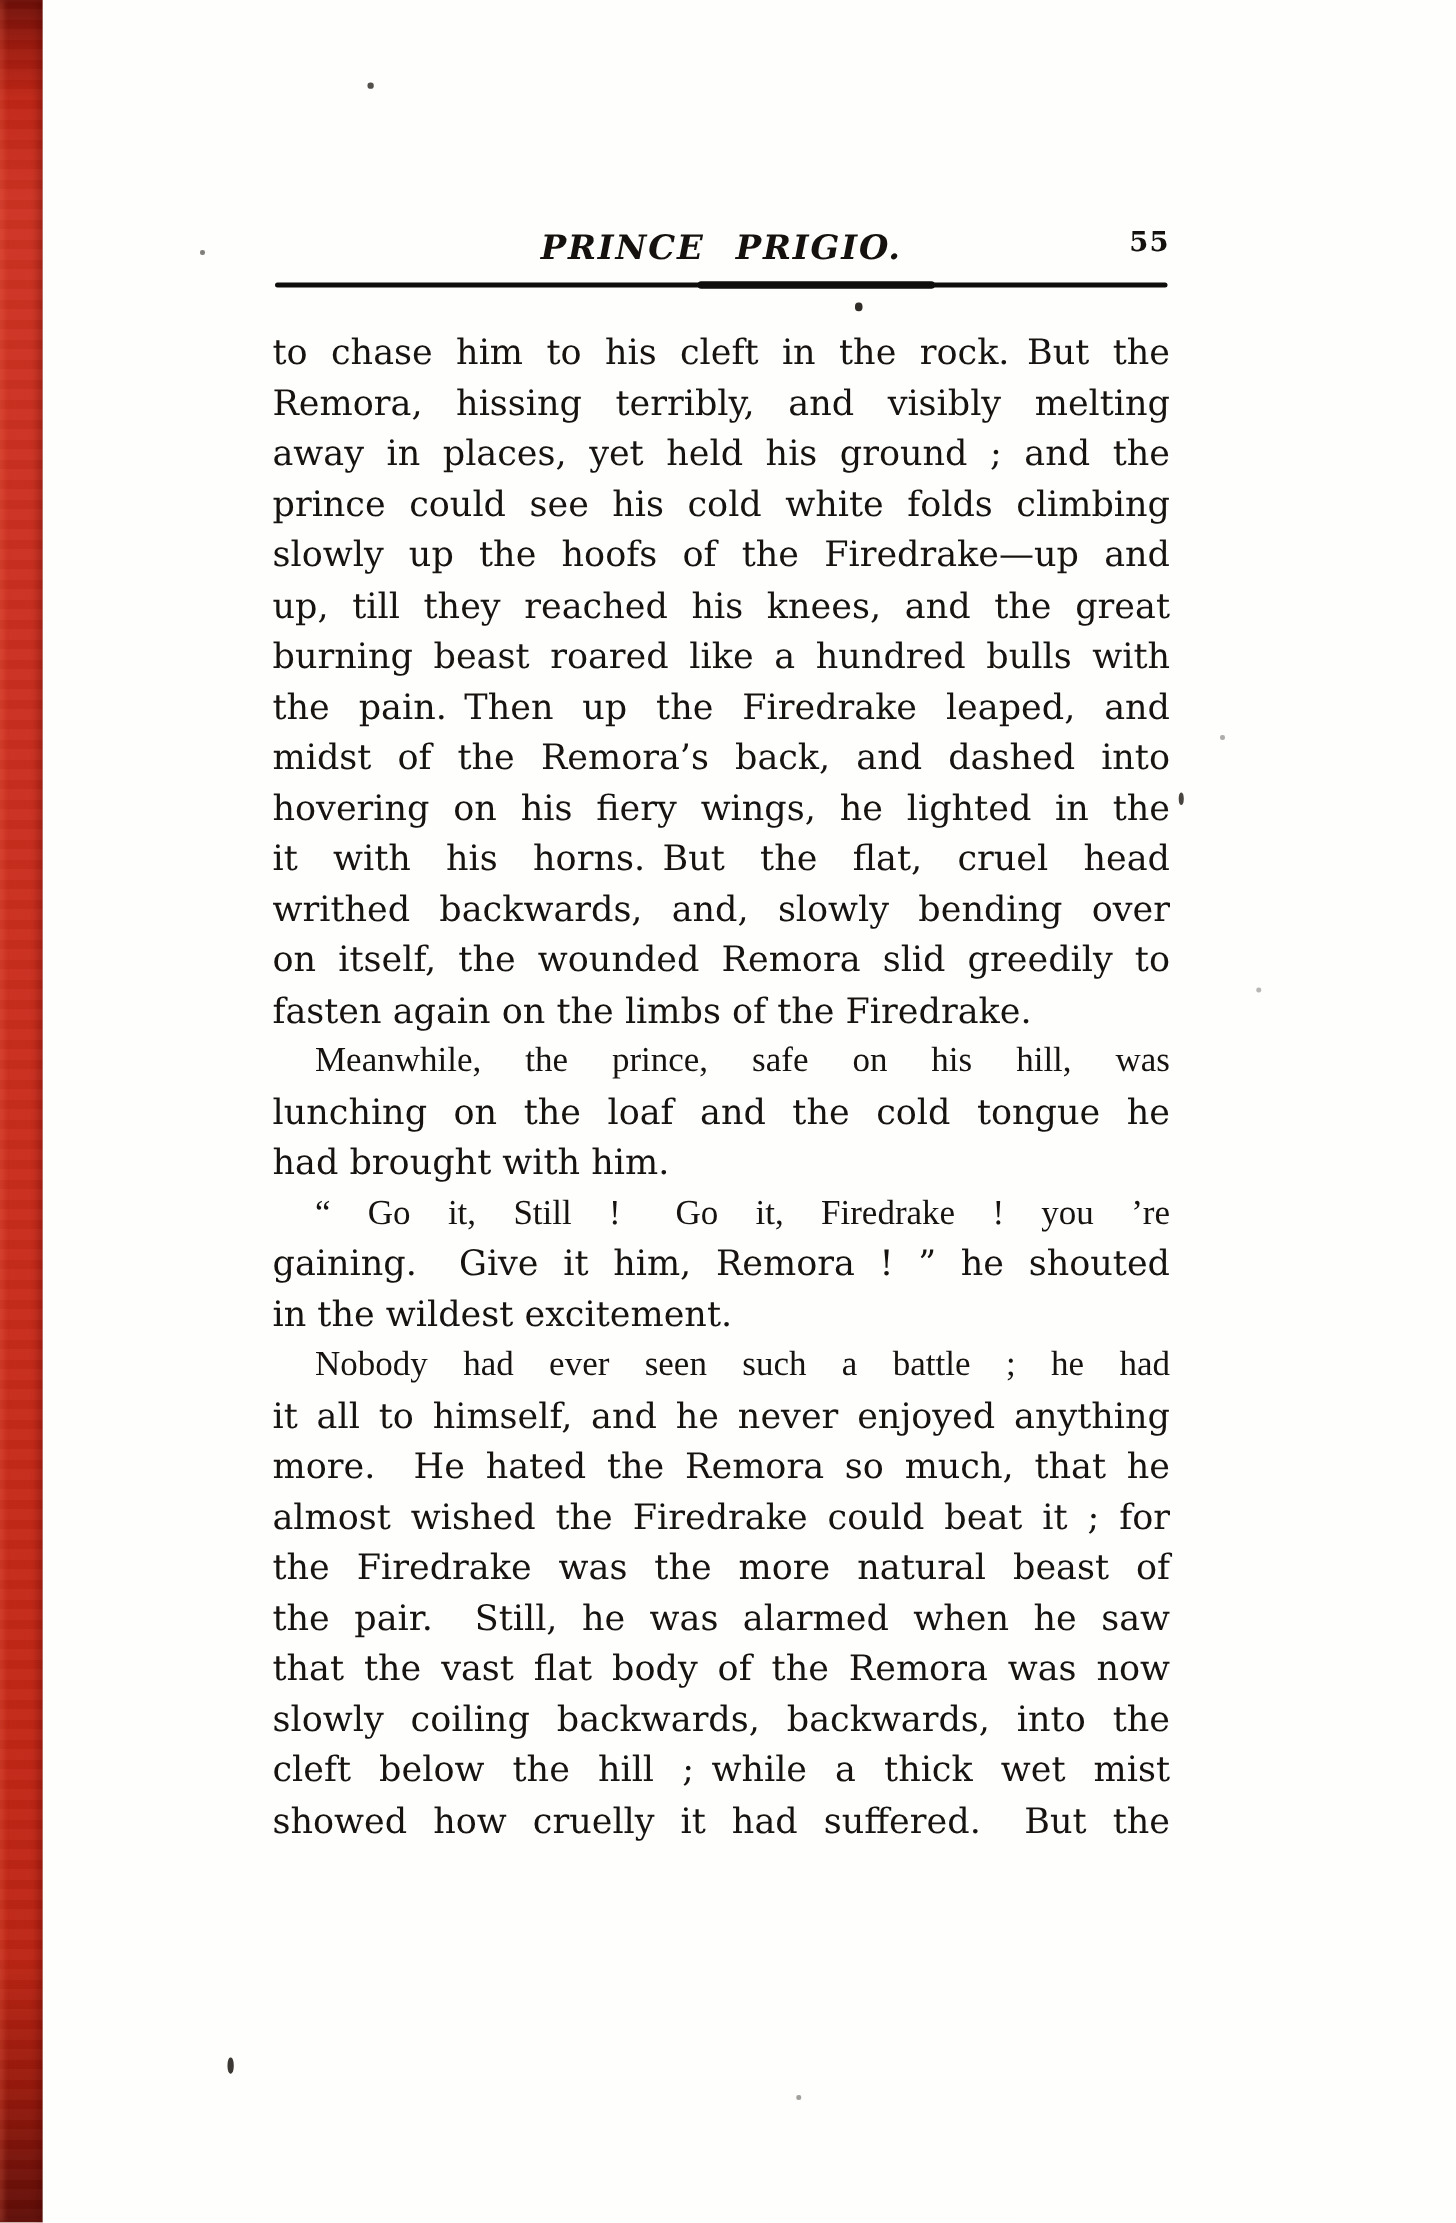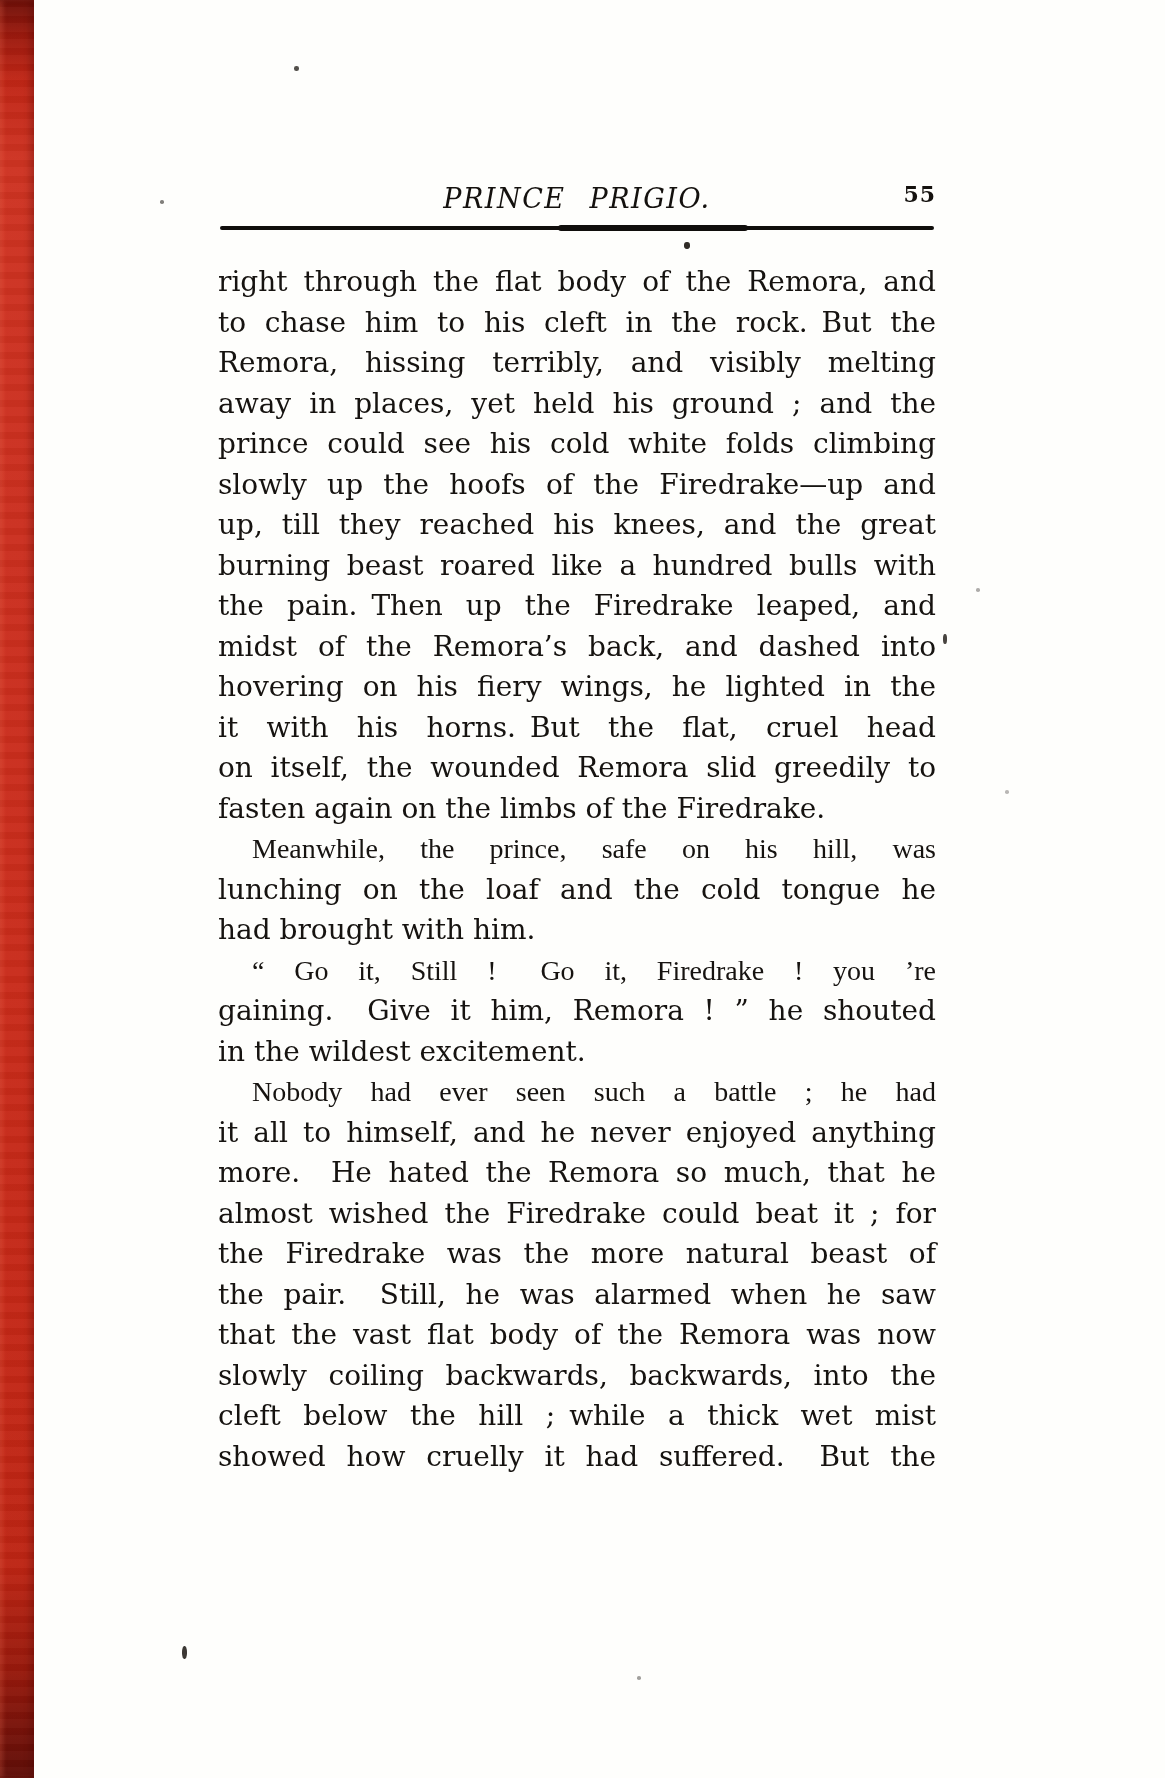--- a/index.html
+++ b/index.html
@@ -22,21 +22,21 @@
   .spine-texture{
     position:absolute;inset:0;
     background:repeating-linear-gradient(180deg,rgba(0,0,0,.06) 0 7px,rgba(255,255,255,.05) 7px 16px);
     opacity:.5;
   }
   .content{
     position:absolute;left:218px;width:718px;top:0;height:100%;
   }
   .header-title{
     position:absolute;top:183px;left:0;right:0;text-align:center;
-    font-style:italic;font-weight:400;font-size:27px;color:#14110e;
+    font-style:italic;font-weight:700;font-size:27px;color:#14110e;
     letter-spacing:1.5px;word-spacing:14px;white-space:nowrap;
   }
   .page-number{
     position:absolute;top:181px;right:0;font-size:22px;color:#14110e;
     font-weight:700;letter-spacing:1px;
   }
   .rule{
     position:absolute;top:226px;left:2px;width:714px;height:4px;background:#100e0c;
     border-radius:2px;
   }
@@ -69,32 +69,32 @@
   <div class="content" data-name="page-content-column">
 
     <div class="header-title" data-name="running-header-title">PRINCE PRIGIO.</div>
 
     <div class="page-number" data-name="page-number">55</div>
 
     <div class="rule" data-name="header-rule"></div>
     <div class="rule-blob" data-name="header-rule-thick-spot"></div>
 
     <div class="text-block" data-name="text-block">
-        <div class="line" data-name="text-line">right through the flat body of the Remora, and</div>
         <div class="line" data-name="text-line">to chase him to his cleft in the rock. But the</div>
         <div class="line" data-name="text-line">Remora, hissing terribly, and visibly melting</div>
         <div class="line" data-name="text-line">away in places, yet held his ground ; and the</div>
         <div class="line" data-name="text-line">prince could see his cold white folds climbing</div>
         <div class="line" data-name="text-line">slowly up the hoofs of the Firedrake—up and</div>
         <div class="line" data-name="text-line">up, till they reached his knees, and the great</div>
         <div class="line" data-name="text-line">burning beast roared like a hundred bulls with</div>
         <div class="line" data-name="text-line">the pain. Then up the Firedrake leaped, and</div>
         <div class="line" data-name="text-line">midst of the Remora’s back, and dashed into</div>
         <div class="line" data-name="text-line">hovering on his fiery wings, he lighted in the</div>
         <div class="line" data-name="text-line">it with his horns. But the flat, cruel head</div>
+        <div class="line" data-name="text-line">writhed backwards, and, slowly bending over</div>
         <div class="line" data-name="text-line">on itself, the wounded Remora slid greedily to</div>
         <div class="line last" data-name="text-line">fasten again on the limbs of the Firedrake.</div>
         <div class="line first" data-name="text-line">Meanwhile, the prince, safe on his hill, was</div>
         <div class="line" data-name="text-line">lunching on the loaf and the cold tongue he</div>
         <div class="line last" data-name="text-line">had brought with him.</div>
         <div class="line first" data-name="text-line">“ Go it, Still !  Go it, Firedrake ! you ’re</div>
         <div class="line" data-name="text-line">gaining.  Give it him, Remora ! ” he shouted</div>
         <div class="line last" data-name="text-line">in the wildest excitement.</div>
         <div class="line first" data-name="text-line">Nobody had ever seen such a battle ; he had</div>
         <div class="line" data-name="text-line">it all to himself, and he never enjoyed anything</div>

